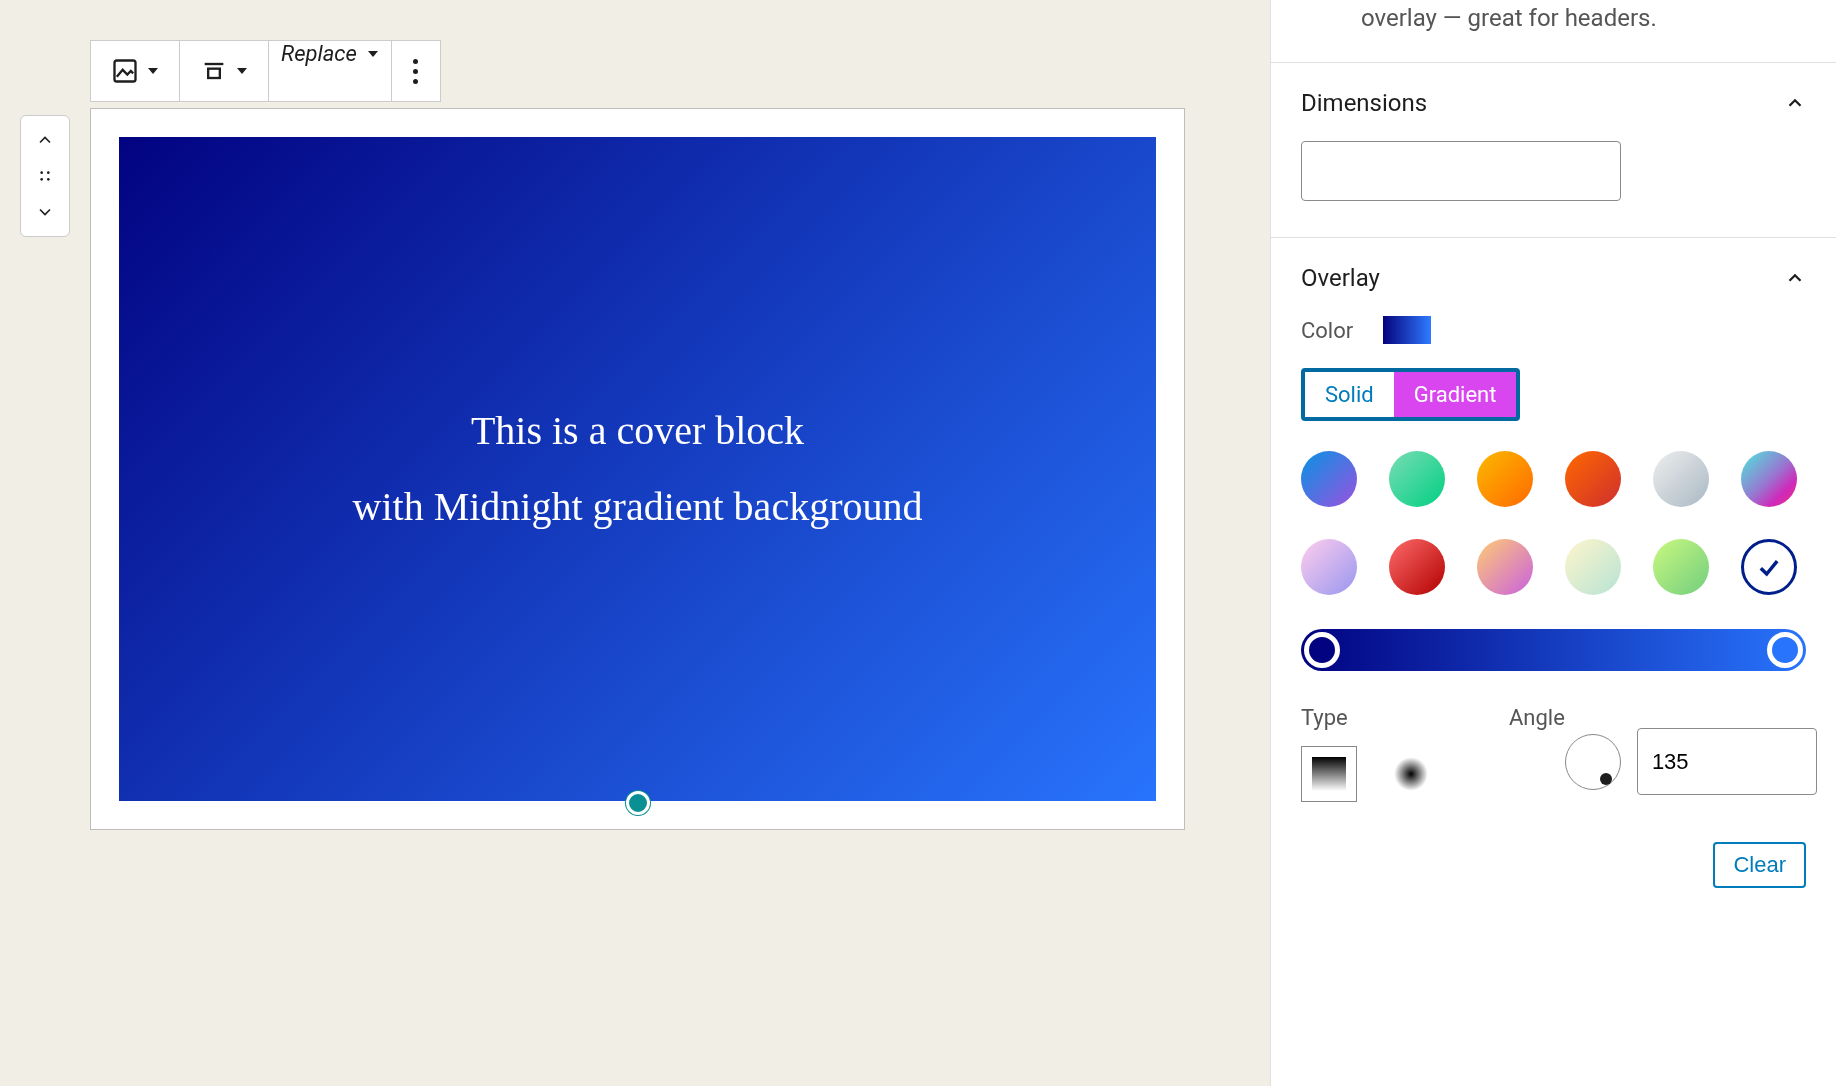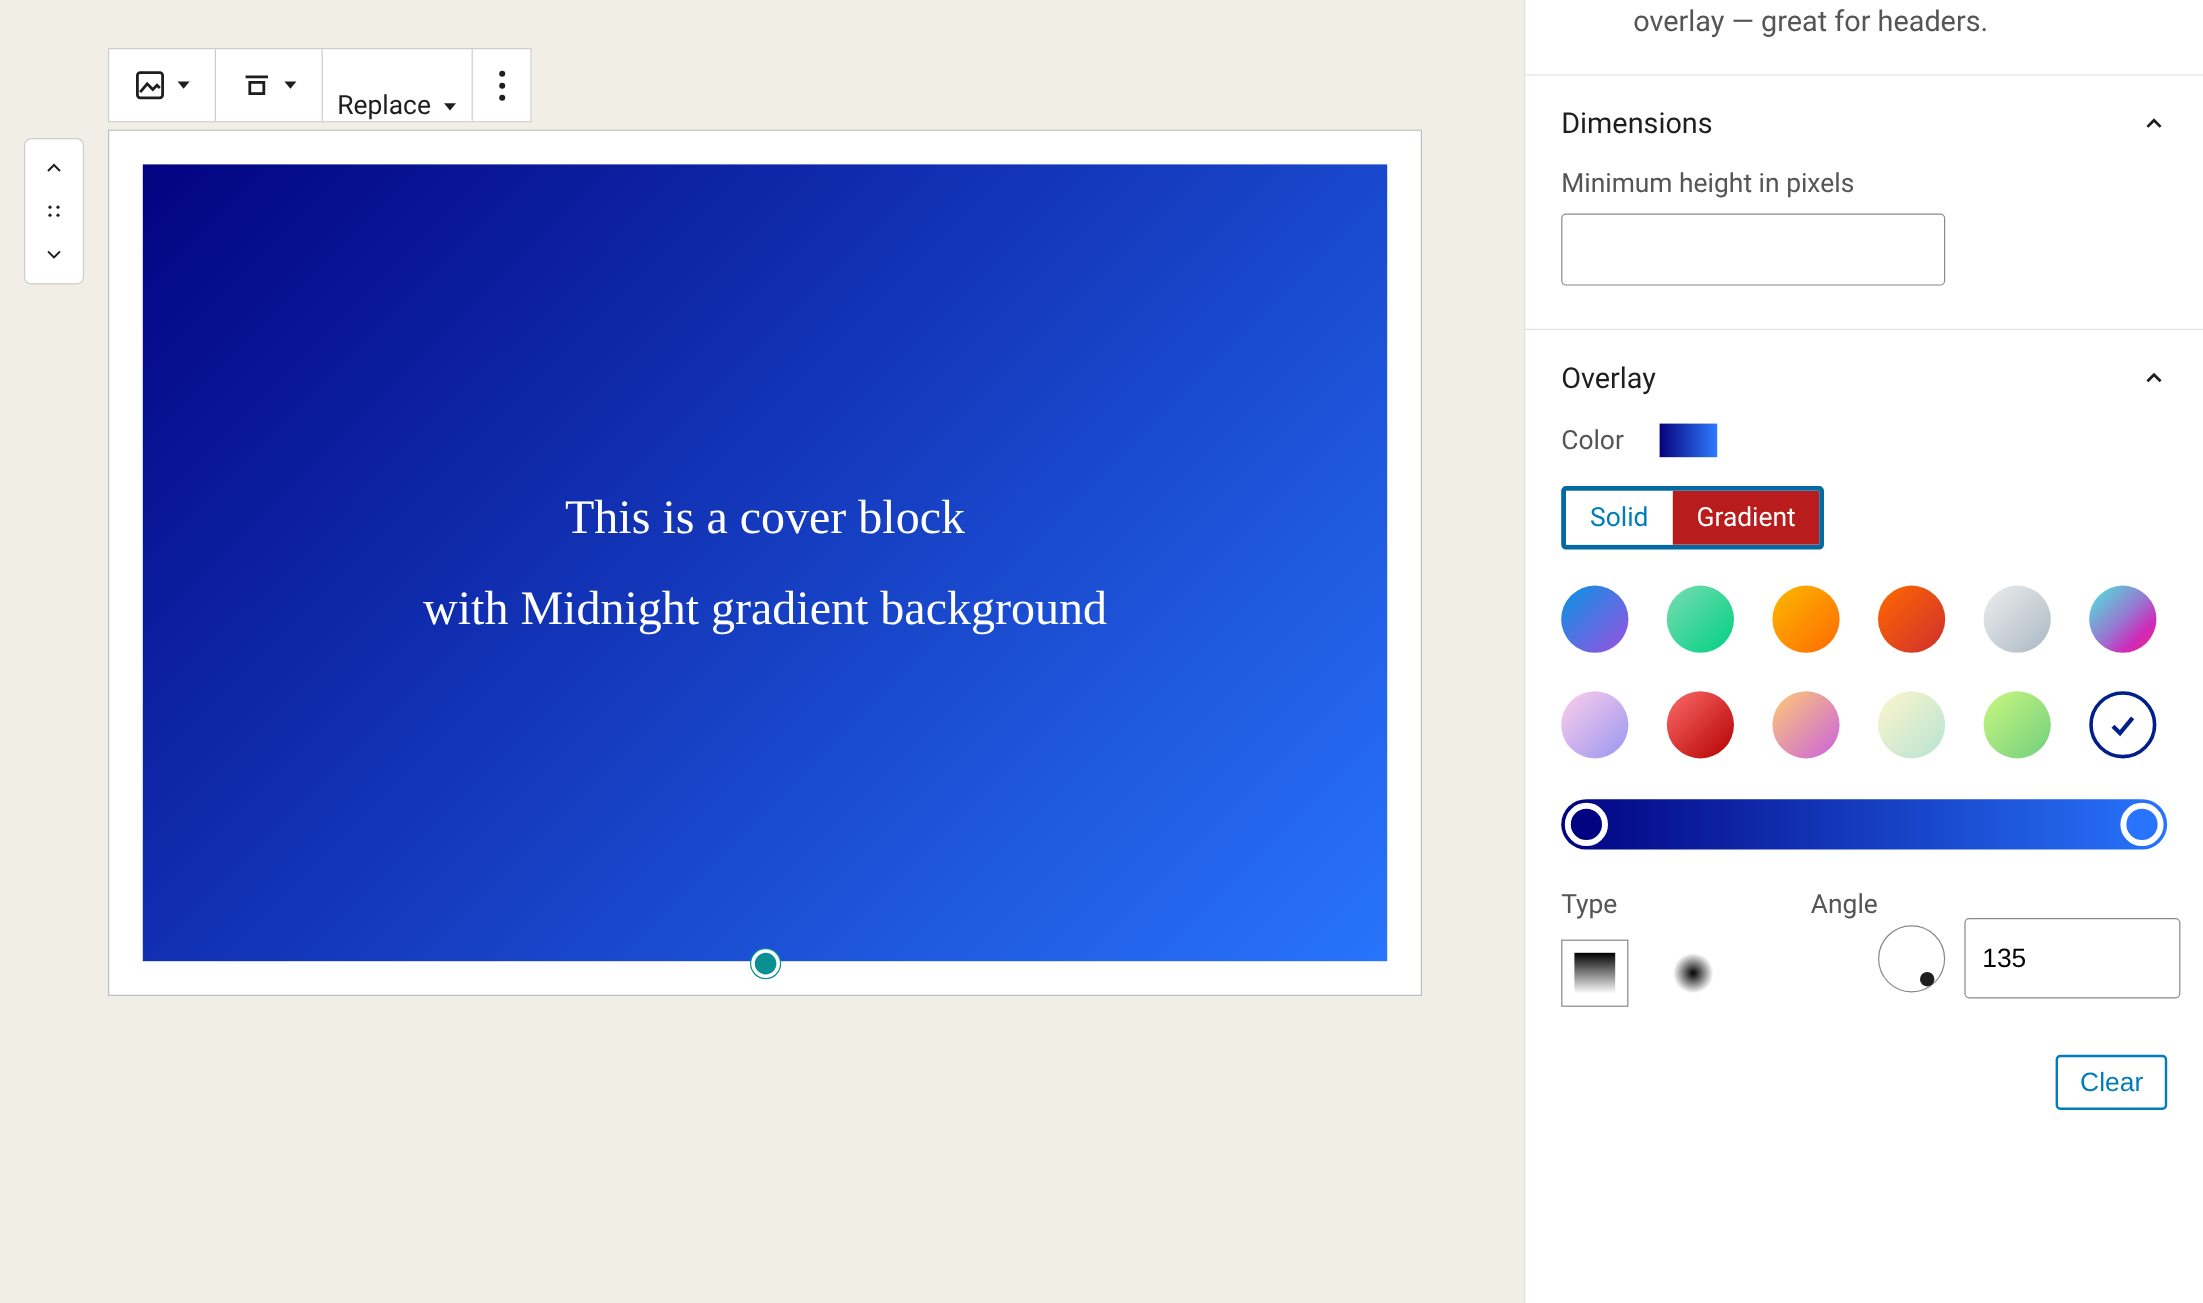--- a/index.html
+++ b/index.html
@@ -40,23 +40,24 @@
     position:absolute;
     left:90px; top:40px;
     height:62px;
     background:#fff;
     border:1px solid #ccc;
     display:flex;
     align-items:stretch;
   }
   .toolbar .group{
     display:flex;
-    align-items:flex-end;
+    align-items:flex-start;
     padding:0 12px;
     border-right:1px solid #ccc;
+    font-style:italic;
   }
   .toolbar .group:last-child{border-right:none;}
   .toolbar .iconbtn{
     display:flex;align-items:center;gap:8px;
     cursor:pointer;
     height:100%;
     padding:0 8px;
   }
   .toolbar svg.chev{width:12px;height:12px;}
   .toolbar .cover-ico{width:28px;height:28px;}
@@ -153,21 +154,21 @@
     border-radius:4px;
     overflow:hidden;
     margin-bottom:30px;
   }
   .seg{
     padding:10px 20px;
     font-size:22px;
     cursor:pointer;
   }
   .seg.inactive{color:#007cba;background:#fff;}
-  .seg.active{color:#fff;background:#b91c1c;}
+  .seg.active{color:#fff;background:#d946ef;}
 
   .presets{
     display:flex;flex-wrap:wrap;gap:32px;
     margin-bottom:34px;
   }
   .preset{
     width:56px;height:56px;border-radius:50%;
     cursor:pointer;
     position:relative;
   }
@@ -308,21 +309,20 @@
 <div class="sidebar">
   <div class="desc">overlay — great for headers.</div>
 
   <div class="panel">
     <div class="head">
       <h3>Dimensions</h3>
       <svg viewBox="0 0 24 24">
           <polyline points="6 15 12 9 18 15"></polyline>
         </svg>
     </div>
-    <div class="field-label">Minimum height in pixels</div>
     <input class="num-input" type="number" value="" style="">
   </div>
 
   <div class="panel">
     <div class="head">
       <h3>Overlay</h3>
       <svg viewBox="0 0 24 24">
           <polyline points="6 15 12 9 18 15"></polyline>
         </svg>
     </div>

